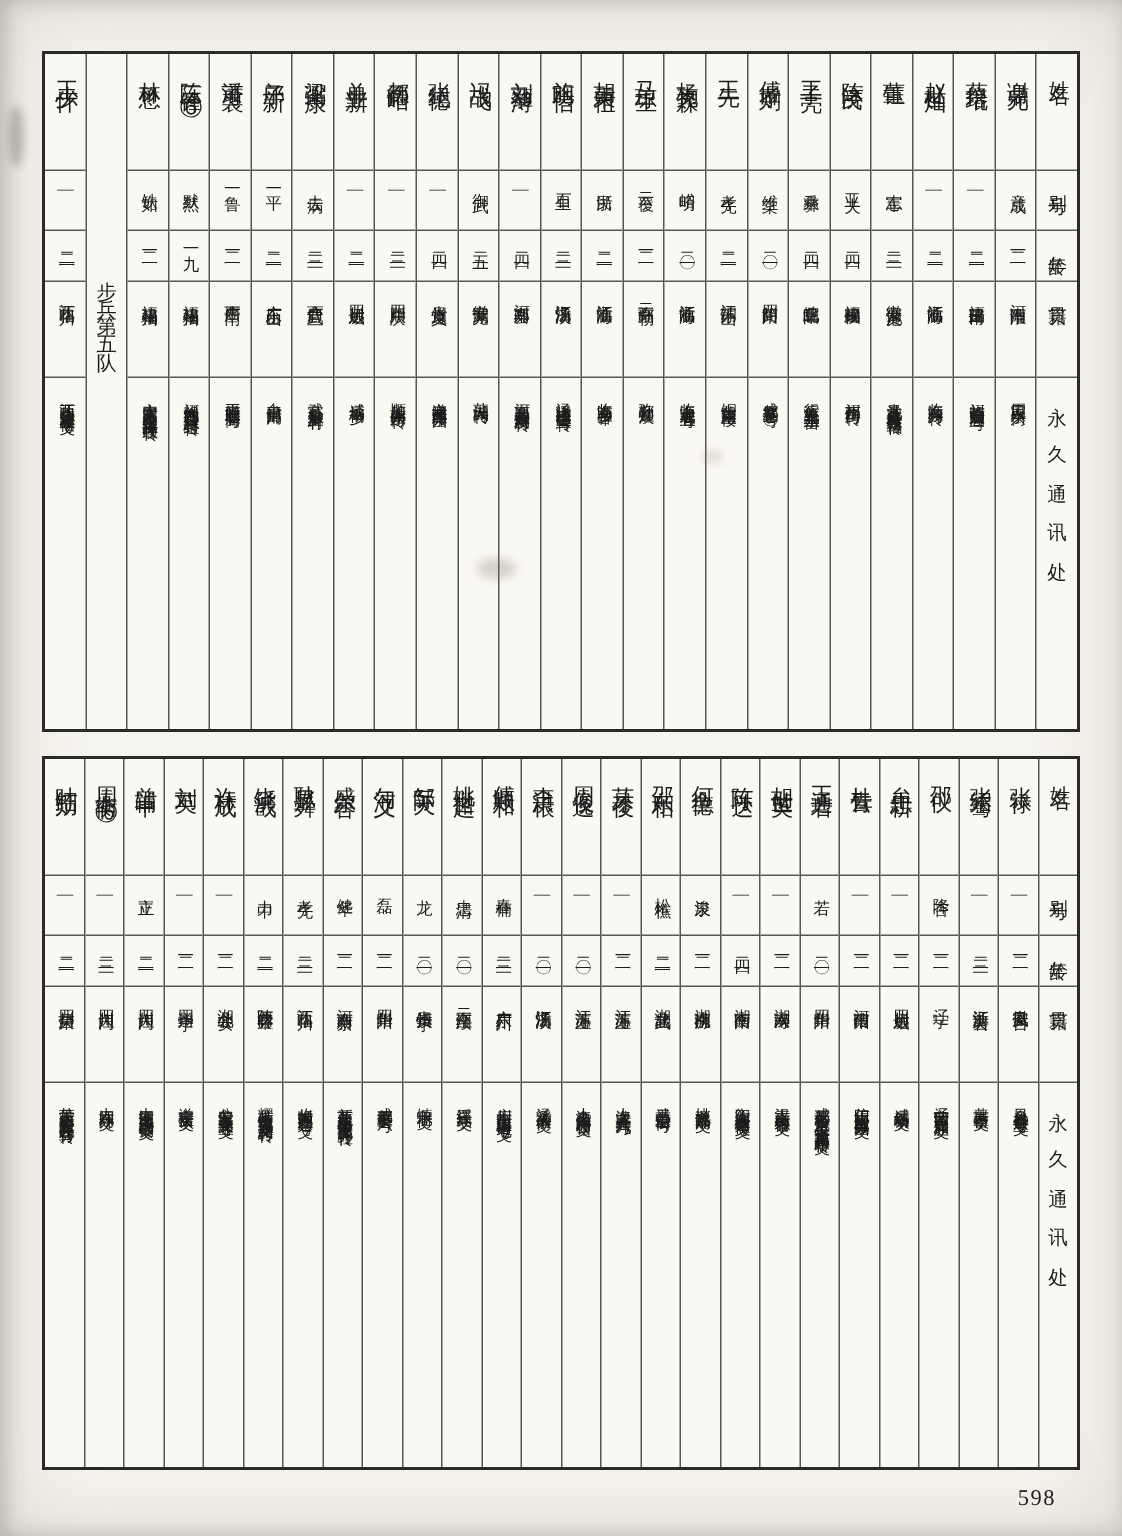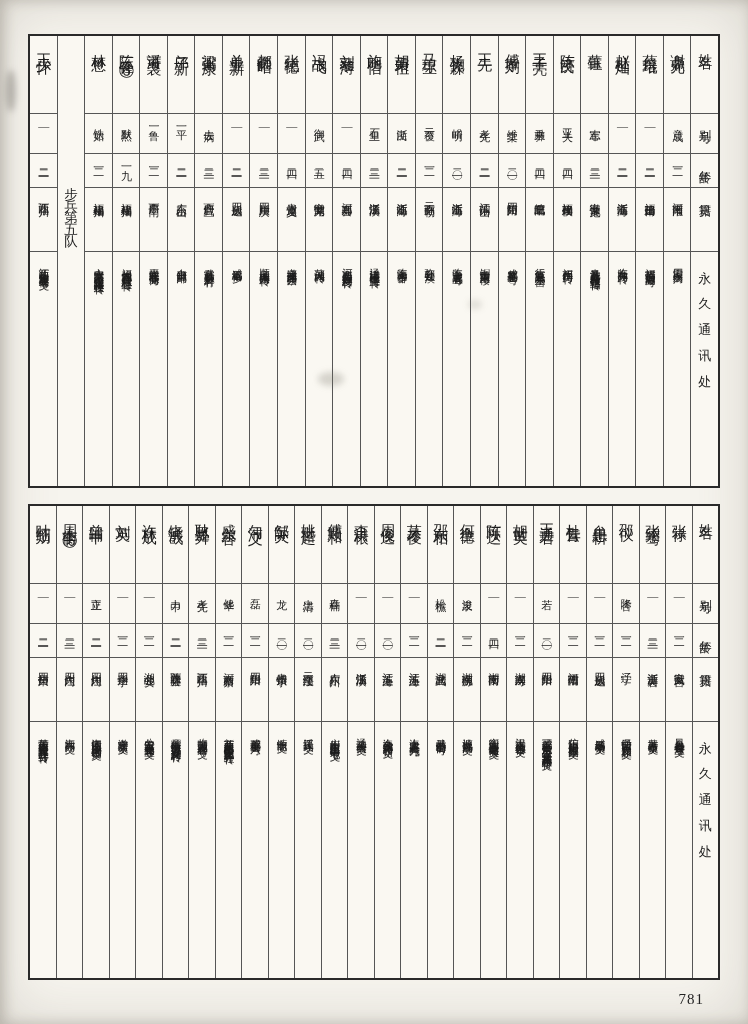--- a/index.html
+++ b/index.html
@@ -941,14 +941,14 @@
             <span class="vtext">四川荣昌</span>
           </div>
           <div class="cell address">
             <span class="vtext">荣昌大西街裕隆长夏布庄叶合芬转</span>
           </div>
         </div>
       </div>
 
   </div>
 
-  <div class="page-number">781</div>
+  <div class="page-number">598</div>
 </div>
 
 </body></html>

